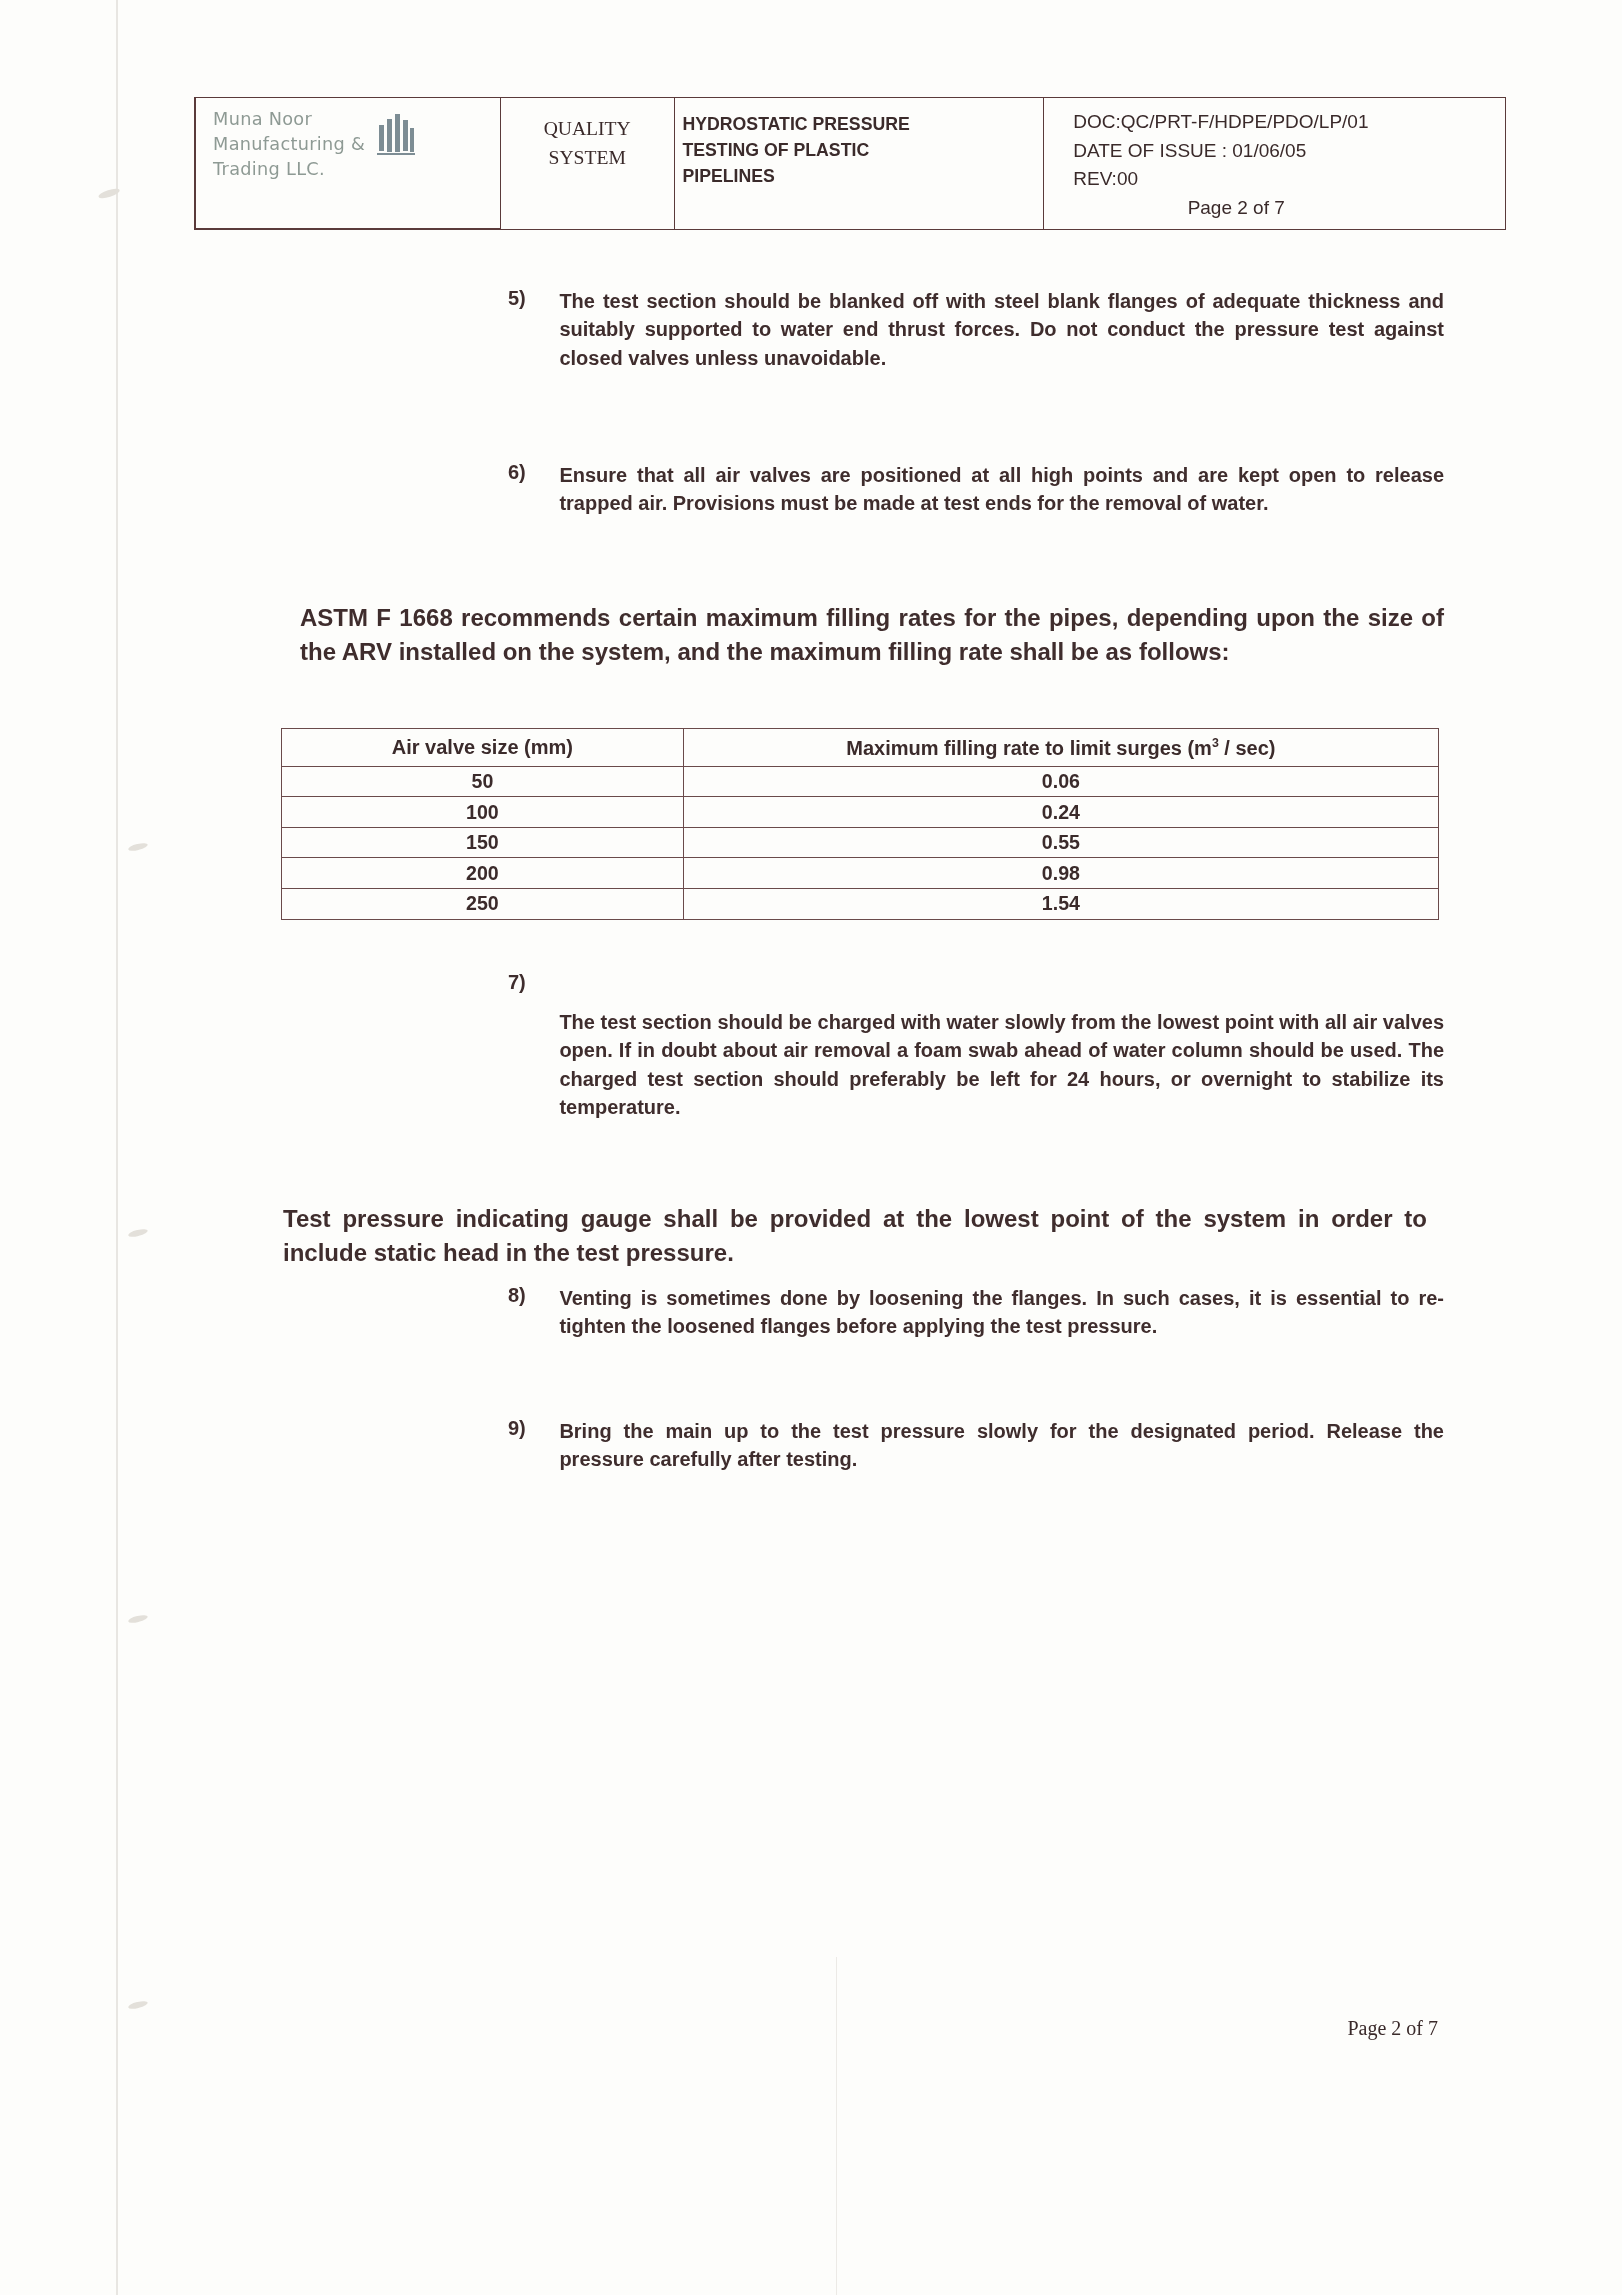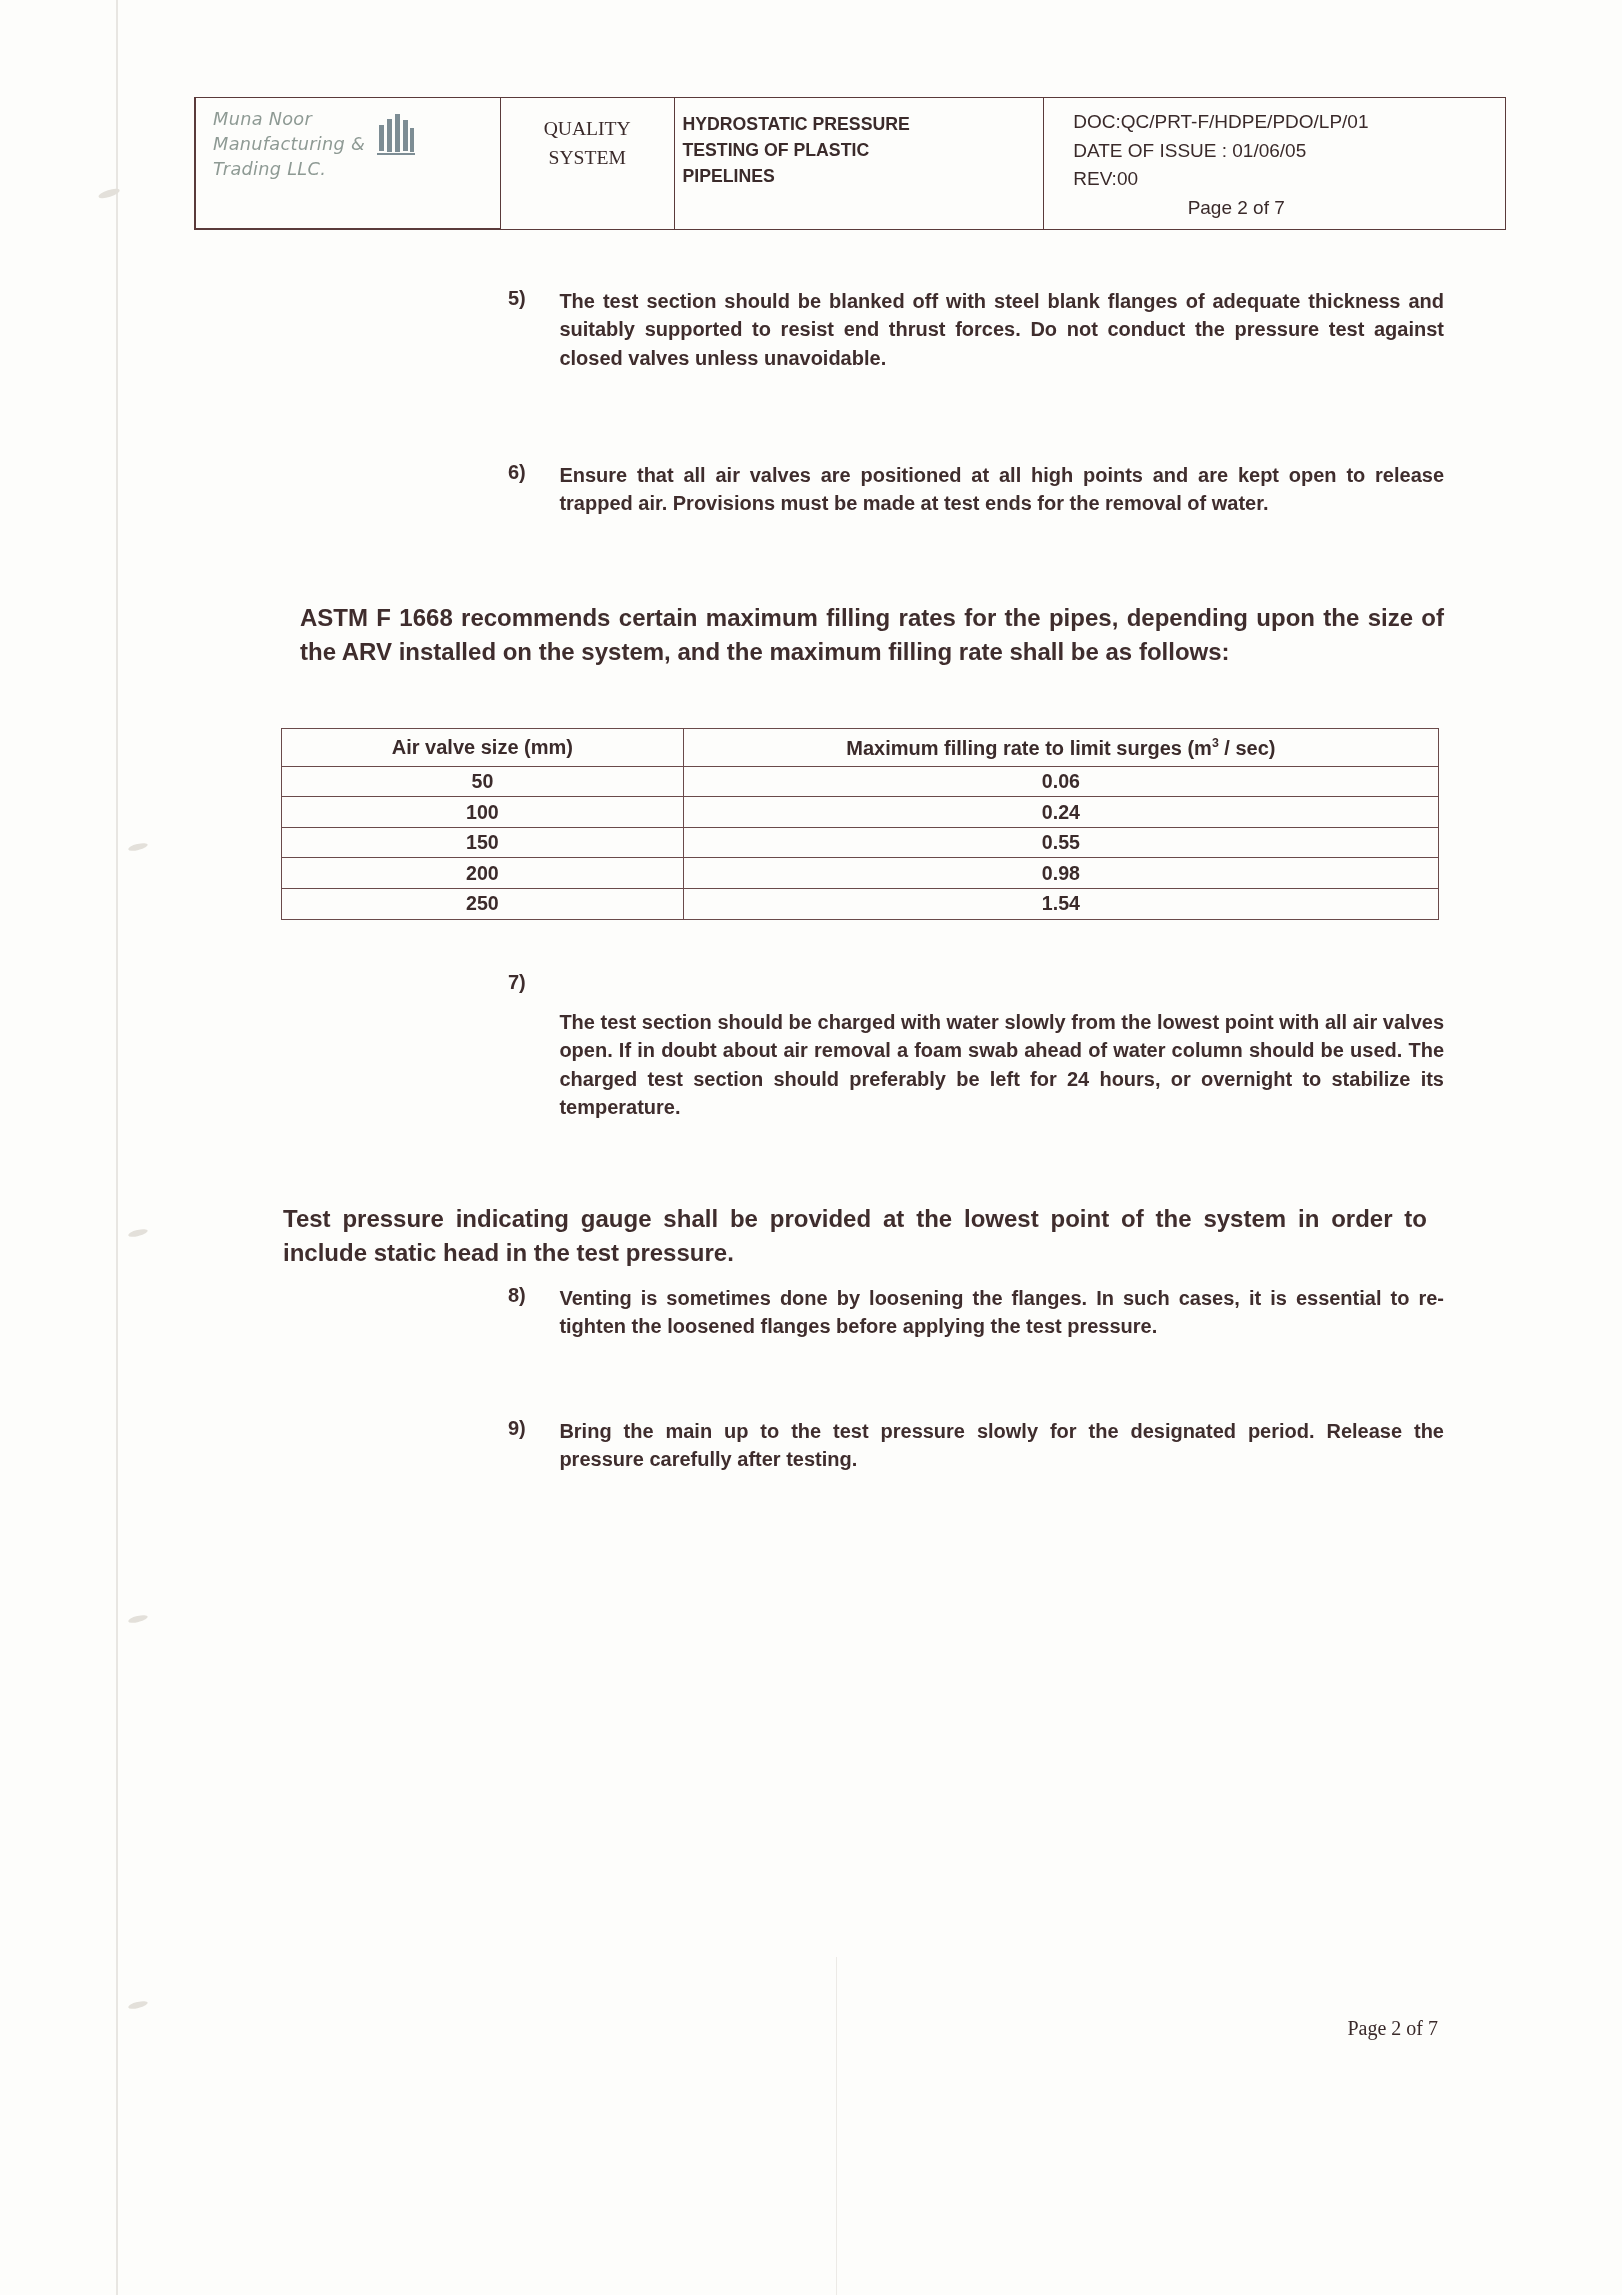--- a/index.html
+++ b/index.html
@@ -48,21 +48,21 @@
     top: 97px;
     width: 1243px;
     border-collapse: collapse;
     table-layout: fixed;
   }
   .header-table td {
     border: 1.3px solid #5a3a3a;
     vertical-align: top;
     padding: 6.5px 7.9px;
   }
-  .cell-logo { width: 288px; border-left-width: 2.6px !important; border-bottom-width: 2.6px !important; font-style: italic; }
+  .cell-logo { width: 288px; border-left-width: 2.6px !important; border-bottom-width: 2.6px !important; }
   .cell-qs   { width: 157px; }
   .cell-title { width: 353px; }
   .cell-doc  { width: 445px; }
 
   .logo-wrap {
     display: flex;
     align-items: flex-start;
     gap: 10.5px;
     padding-top: 2.6px;
     padding-left: 9.2px;
@@ -257,21 +257,21 @@
         </div>
       </td>
     </tr>
   </tbody>
     </table>
 
   <div class="content">
 
     <div class="numlist-item" style="left:508px; top:287px; width:936px;">
       <div class="num">5)</div>
-      <div class="body" style="width:885px;">The test section should be blanked off with steel blank flanges of adequate thickness and suitably supported to resist end thrust forces. Do not conduct the pressure test against closed valves unless unavoidable.</div>
+      <div class="body" style="width:885px;">The test section should be blanked off with steel blank flanges of adequate thickness and suitably supported to water end thrust forces. Do not conduct the pressure test against closed valves unless unavoidable.</div>
     </div>
 
     <div class="numlist-item" style="left:508px; top:461px; width:936px;">
       <div class="num">6)</div>
       <div class="body" style="width:885px;">Ensure that all air valves are positioned at all high points and are kept open to release trapped air. Provisions must be made at test ends for the removal of water.</div>
     </div>
 
     <div class="para" style="left:300px; top:601px; width:1144px;">ASTM F 1668 recommends certain maximum filling rates for the pipes, depending upon the size of the ARV installed on the system, and the maximum filling rate shall be as follows:</div>
 
     <div class="data-table-wrap">

